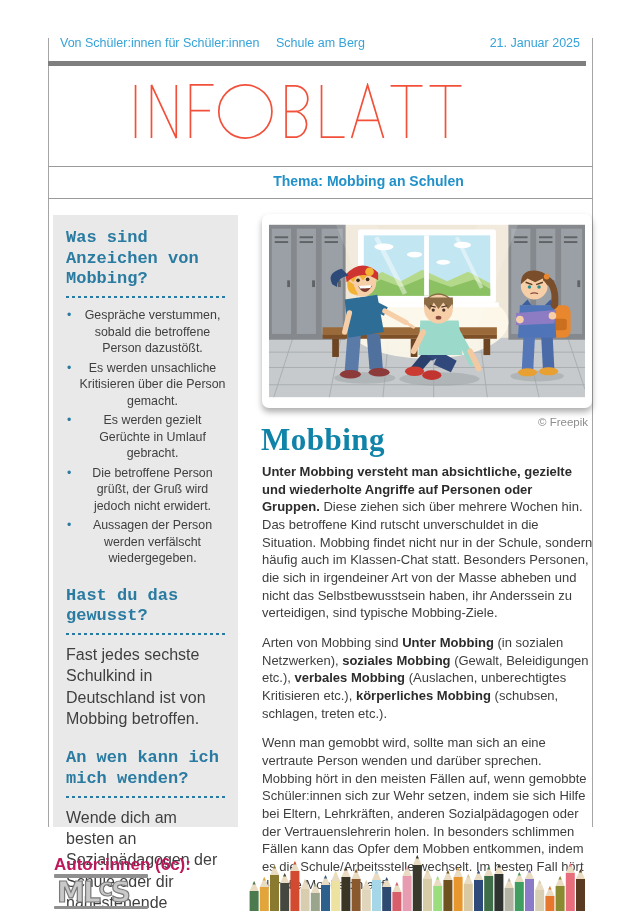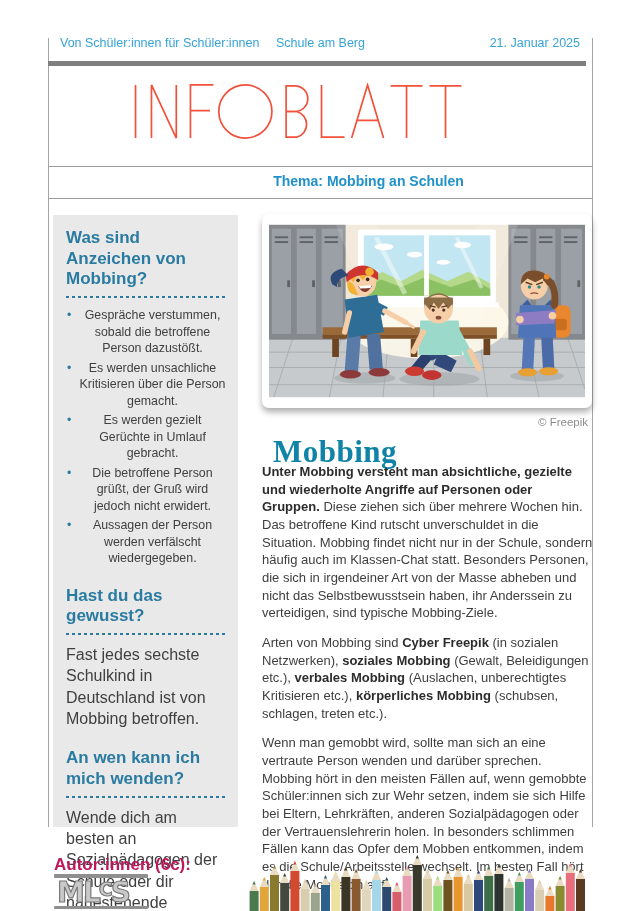--- a/index.html
+++ b/index.html
@@ -18,37 +18,37 @@
   .header .left,.header .right{position:relative;z-index:1;background:transparent;}
   
   .masthead{position:absolute;left:132px;top:83px;width:380px;height:60px;}
   .sr-only{position:absolute;width:1px;height:1px;overflow:hidden;clip:rect(0 0 0 0);white-space:nowrap;}
   
   .topic{position:absolute;left:48px;top:173px;width:641px;text-align:center;
          color:#2191c9;font-size:14px;font-weight:600;}
   
   .sidebar{position:absolute;left:53px;top:215px;width:185px;height:612px;
            background:#e9e9e9;box-sizing:border-box;padding:13px 12px 12px 13px;}
-  .side-h{font-family:Liberation Sans, sans-serif;font-weight:700;color:#2a7ba1;
+  .side-h{font-family:Liberation Mono, monospace;font-weight:700;color:#2a7ba1;
           font-size:17px;line-height:1.22;margin:0 0 6px 0;}
   .dotline{height:2px;margin:0 0 9px 0;
            background:repeating-linear-gradient(90deg,#2a7ba1 0 3px,transparent 3px 6px);}
   .side-list{margin:0 0 4px 0;padding:0 0 0 13px;list-style:none;}
   .side-list li{position:relative;font-size:12.4px;line-height:1.33;color:#3f3f3f;margin:0 0 3px 0;text-align:center;}
   .side-list li::before{content:"\2022";position:absolute;left:-12px;color:#2a7ba1;}
   .side-p{font-size:16px;line-height:1.33;color:#3f3f3f;margin:0 0 15px 0;}
   .side-gap{margin-top:19px;}
   
   .photo{position:absolute;left:262px;top:214px;width:330px;background:#fff;border-radius:7px;
          padding:7px;box-sizing:border-box;box-shadow:0 4px 6px rgba(0,0,0,.32);}
   .photo svg{display:block;border-radius:2px;}
   .credit{position:absolute;left:262px;top:416px;width:326px;text-align:right;
           font-size:11.5px;color:#8d8d8d;}
   
-  .article-title{position:absolute;left:261px;top:422px;margin:12px;
+  .article-title{position:absolute;left:261px;top:422px;margin:0;
                  font-family:"Liberation Serif",serif;font-weight:700;
                  font-size:31px;color:#0f84a8;letter-spacing:.5px;}
   .article-body{position:absolute;left:262px;top:463px;width:331px;}
   .article-body p{font-size:13px;line-height:1.36;color:#3e3e3e;margin:0 0 12px 0;}
   .article-body strong{color:#2c2c2c;font-weight:700;}
   
   .authors{position:absolute;left:54px;top:855px;color:#be185d;font-size:17px;font-weight:600;}
   .logo{position:absolute;left:54px;top:874px;width:94px;}
   .logo-bar{height:3.5px;background:#8f8f8f;border-radius:1px;}
   .logo-letters{display:flex;align-items:flex-end;padding:1px 3px 0 3px;height:27px;
@@ -256,21 +256,21 @@
         <path d="M273,72 Q277,70 281,72" stroke="#8a4b3e" stroke-width="1.3" fill="none"></path>
       </g>
     </svg>
   </div>
   <div class="credit">© Freepik</div>
 
   <h1 class="article-title">Mobbing</h1>
 
   <div class="article-body">
     <p><strong>Unter Mobbing versteht man absichtliche, gezielte und wiederholte Angriffe auf Personen oder Gruppen.</strong><span> Diese ziehen sich über mehrere Wochen hin. Das betroffene Kind rutscht unverschuldet in die Situation. Mobbing findet nicht nur in der Schule, sondern häufig auch im Klassen-Chat statt. Besonders Personen, die sich in irgendeiner Art von der Masse abheben und nicht das Selbstbewusstsein haben, ihr Anderssein zu verteidigen, sind typische Mobbing-Ziele.</span></p>
-    <p><span>Arten von Mobbing sind </span><strong>Cyber Freepik</strong><span> (in sozialen Netzwerken), </span><strong>soziales Mobbing</strong><span> (Gewalt, Beleidigungen etc.), </span><strong>verbales Mobbing</strong><span> (Auslachen, unberechtigtes Kritisieren etc.), </span><strong>körperliches Mobbing</strong><span> (schubsen, schlagen, treten etc.).</span></p>
+    <p><span>Arten von Mobbing sind </span><strong>Unter Mobbing</strong><span> (in sozialen Netzwerken), </span><strong>soziales Mobbing</strong><span> (Gewalt, Beleidigungen etc.), </span><strong>verbales Mobbing</strong><span> (Auslachen, unberechtigtes Kritisieren etc.), </span><strong>körperliches Mobbing</strong><span> (schubsen, schlagen, treten etc.).</span></p>
     <p><span>Wenn man gemobbt wird, sollte man sich an eine vertraute Person wenden und darüber sprechen. Mobbing hört in den meisten Fällen auf, wenn gemobbte Schüler:innen sich zur Wehr setzen, indem sie sich Hilfe bei Eltern, Lehrkräften, anderen Sozialpädagogen oder der Vertrauenslehrerin holen. In besonders schlimmen Fällen kann das Opfer dem Mobben entkommen, indem es die Schule/Arbeitsstelle wechselt. Im besten Fall hört der/die Mobber:in auf.</span></p>
   </div>
 
   <div class="authors">Autor:innen (6c):</div>
   <div class="logo">
     <div class="logo-bar"></div>
     <div class="logo-letters">
         <span>M</span>
         <span>L</span>
         <span class="small-c">C</span>

